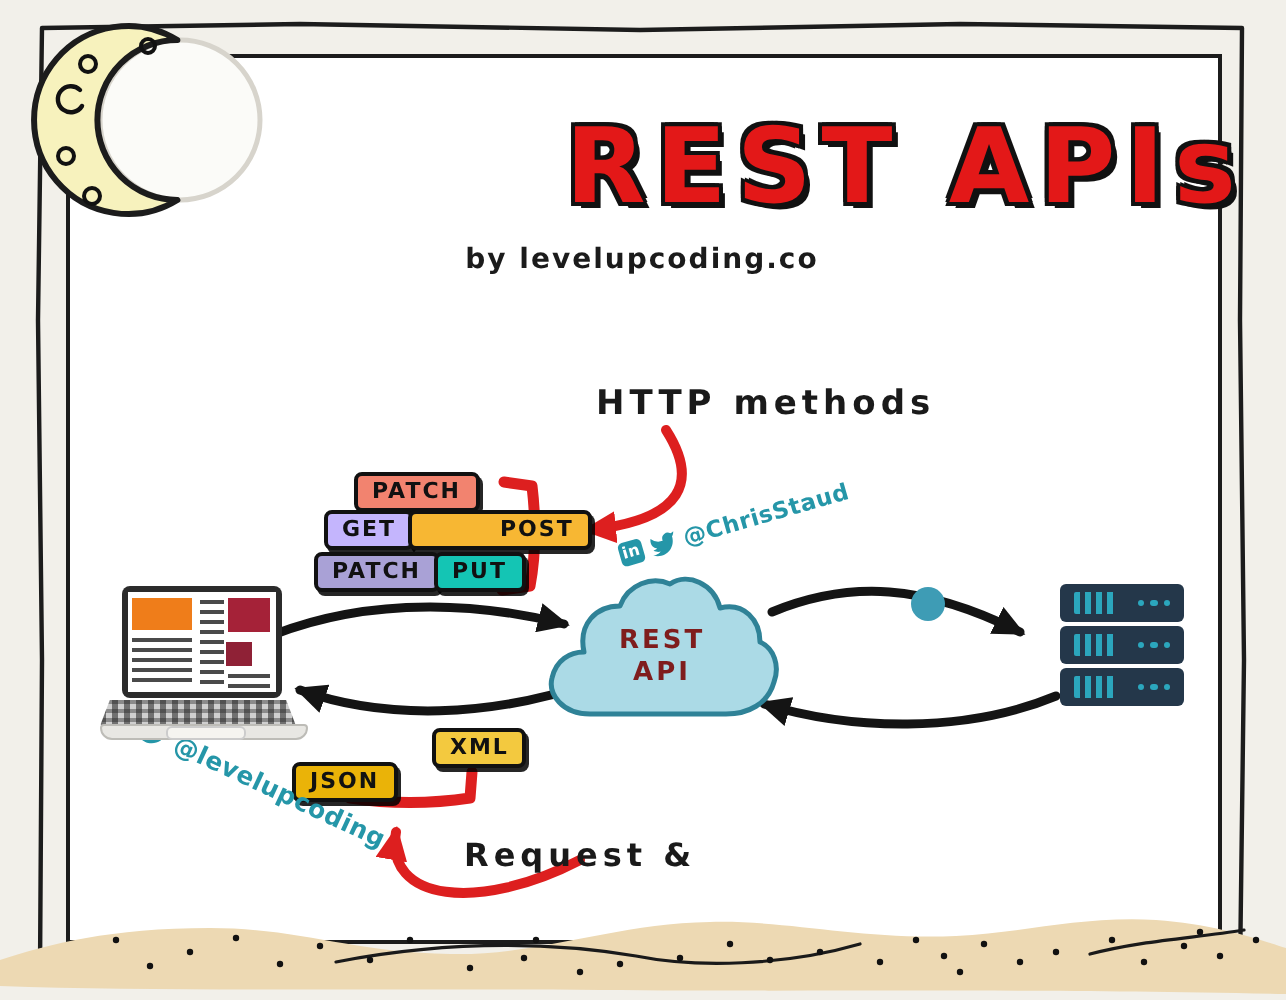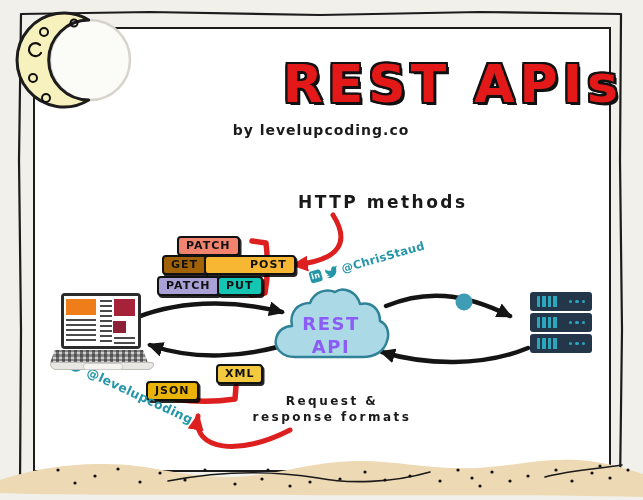--- a/index.html
+++ b/index.html
@@ -12,30 +12,30 @@
   .title{position:absolute;left:33px;top:54px;width:590px;text-align:right;
     font-size:52px;font-weight:800;letter-spacing:5px;color:#e31818;
     text-shadow:-2px -2px 0 #111,2px -2px 0 #111,-2px 2px 0 #111,2px 2px 0 #111,
       -2px 0 0 #111,2px 0 0 #111,0 -2px 0 #111,0 2px 0 #111,3px 3px 0 #111;}
   .subtitle{position:absolute;left:33px;top:122px;width:576px;text-align:center;
     font-size:14px;font-weight:600;color:#1b1b1b;letter-spacing:1px;}
 
   
   .hand{color:#1a1a1a;font-weight:600;letter-spacing:2.5px;}
   .http-label{position:absolute;left:262px;top:192px;font-size:17px;margin-left:36px;}
-  .fmt-label{position:absolute;left:232px;top:393px;width:200px;text-align:center;font-size:12px;line-height:1.35;}
+  .fmt-label{position:absolute;left:232px;top:417px;width:200px;text-align:left;font-size:16px;line-height:1.35;}
 
   
   .badge{position:absolute;border:2px solid #111;border-radius:4px;padding:1px 7px 2px;
     font-size:11px;font-weight:700;letter-spacing:1px;color:#111;
     box-shadow:1.5px 2px 0 rgba(0,0,0,.85);white-space:nowrap;}
 
   
   .cloud-text{position:absolute;left:296px;top:313px;width:70px;text-align:center;
-    font-size:18px;font-weight:700;letter-spacing:1.5px;color:#8b5cf6;line-height:1.25;}
+    font-size:13px;font-weight:700;letter-spacing:1.5px;color:#7f1d1d;line-height:1.25;}
 
   
   .wm{position:absolute;display:flex;align-items:center;gap:3px;color:#2596a8;
     font-weight:700;font-size:11.5px;letter-spacing:.3px;white-space:nowrap;}
   .wm-in{width:12px;height:12px;background:#2596a8;color:#fff;border-radius:2.5px;
     font-size:8px;font-weight:700;display:flex;align-items:center;justify-content:center;line-height:1;}
   .wm-cloud{left:310px;top:271px;transform:rotate(-16deg);transform-origin:left center;}
   .wm-laptop{left:56px;top:349px;transform:rotate(25deg);transform-origin:left center;font-size:12.5px;}
 
   
@@ -101,25 +101,24 @@
 
     <path d="M252 241 L266 243 C268 260, 268 277, 265 293 L251 295" fill="none" stroke="#dd1f1f" stroke-width="5.5" stroke-linecap="round" stroke-linejoin="round"></path>
     <path d="M333 215 C349 240, 343 260, 294 265" fill="none" stroke="#dd1f1f" stroke-width="5" stroke-linecap="round" marker-end="url(#mR)"></path>
     <path d="M174 386 L175 399 C195 402, 215 402, 235 399 L236 386" fill="none" stroke="#dd1f1f" stroke-width="5.5" stroke-linecap="round" stroke-linejoin="round"></path>
     <path d="M290 430 C240 456, 192 451, 198 416" fill="none" stroke="#dd1f1f" stroke-width="5" stroke-linecap="round" marker-end="url(#mR)"></path>
   </svg>
 
   <div class="hand http-label">HTTP methods</div>
   <div class="hand fmt-label">
     <div>Request &amp;</div>
-    <div>response formats</div>
   </div>
 
   <div class="badge" style="left: 177px; top: 236px; background: rgb(242, 131, 111);">PATCH</div>
-  <div class="badge" style="left: 162px; top: 255px; background: #a16207;">GET</div>
+  <div class="badge" style="left: 162px; top: 255px; background: #c4b5fd;">GET</div>
   <div class="badge" style="left: 204px; top: 255px; background: rgb(247, 183, 51); padding-left: 44px;">POST</div>
   <div class="badge" style="left: 157px; top: 276px; background: rgb(169, 161, 214);">PATCH</div>
   <div class="badge" style="left: 217px; top: 276px; background: rgb(20, 197, 180);">PUT</div>
 
   <div class="badge" style="left: 146px; top: 364px; background: #eab308; margin-top: 17px;">JSON</div>
   <div class="badge" style="left: 216px; top: 364px; background: rgb(243, 201, 63);">XML</div>
 
   <div class="cloud-text">
     <div>REST</div>
     <div>API</div>

